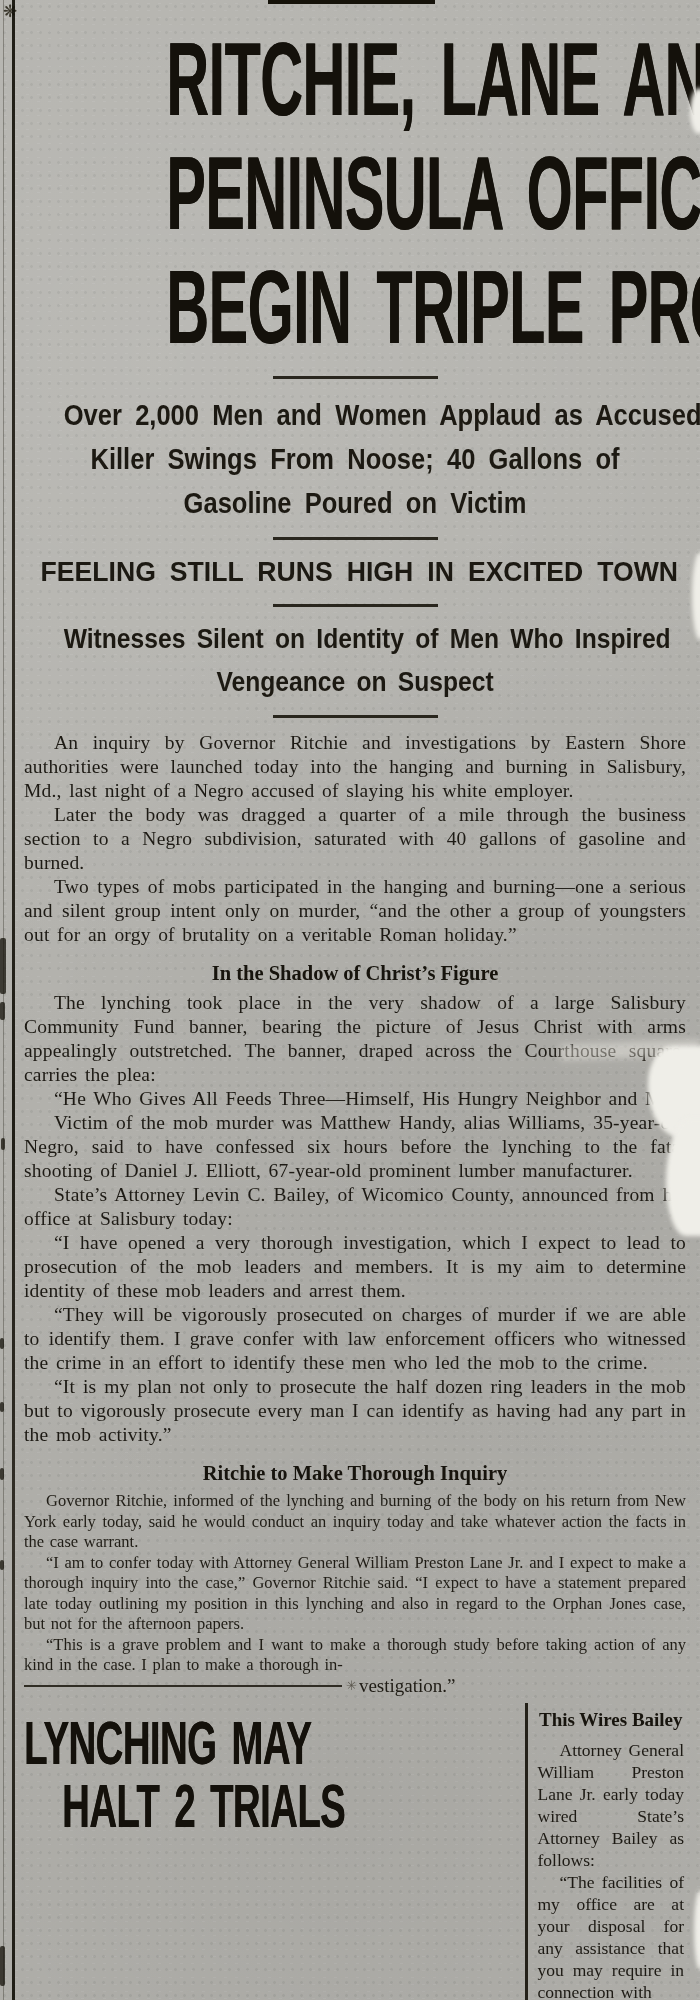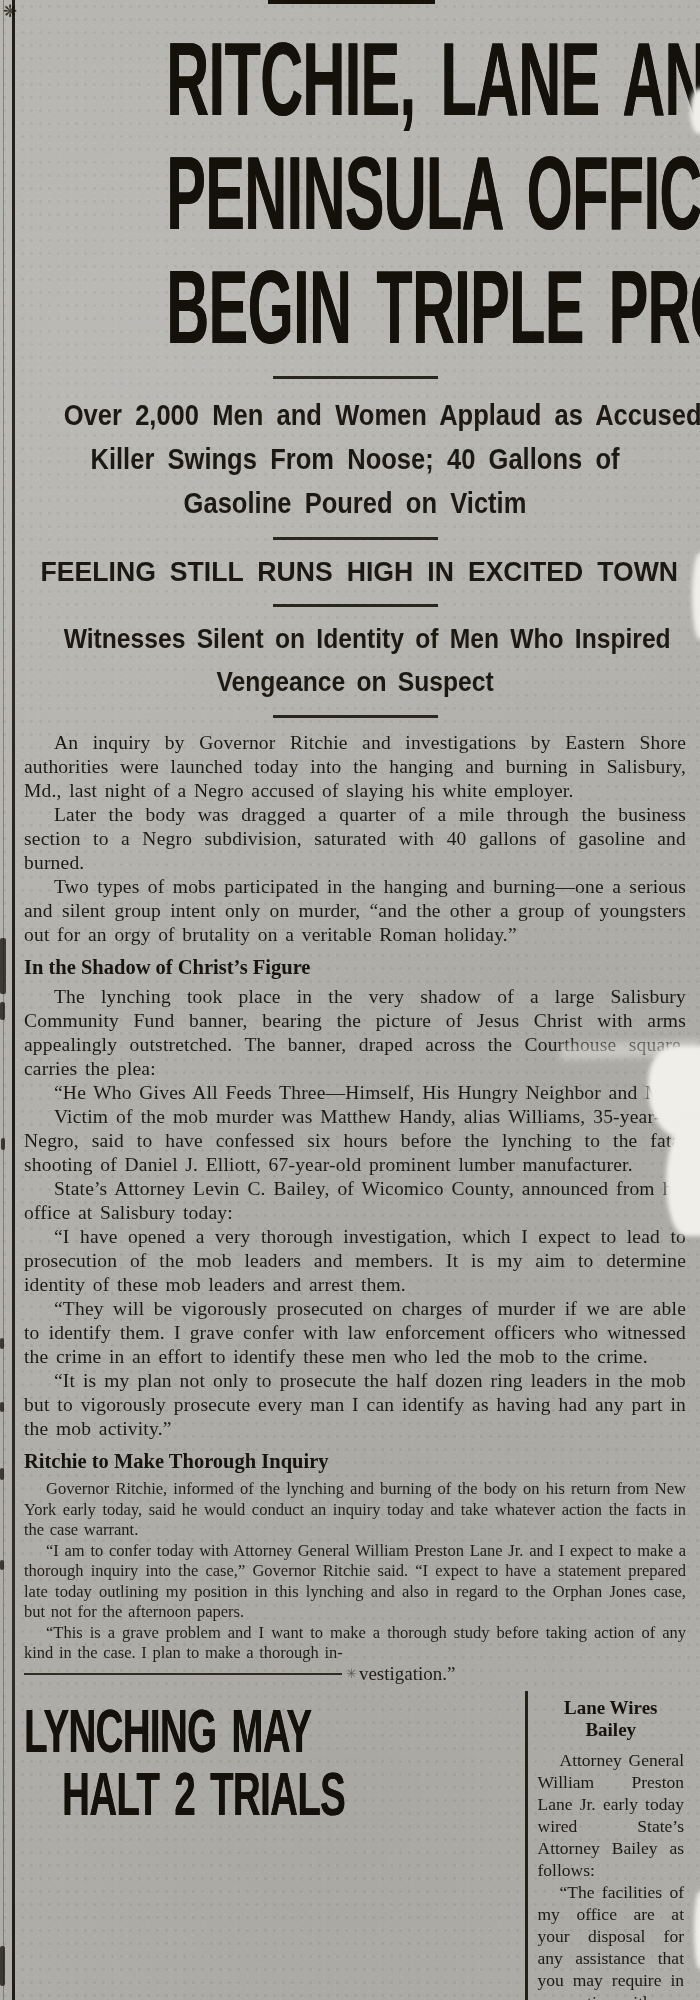--- a/index.html
+++ b/index.html
@@ -99,24 +99,24 @@
     margin:0;
     font-size:19.5px;
     line-height:24px;
     text-align:justify;
     text-indent:30px;
     word-spacing:2.5px;
     letter-spacing:0.2px;
     color:#1d1a14;
   }
   .subhead {
-    margin: 9px 0 6px 0;
+    margin: 15px 0 6px 0;
     font-weight:700;
     font-size:20.5px;
-    text-align:left;
+    text-align:center;
     color:#17140d;
   }
   .smalltext { margin-top: 4px; }
   .smalltext p {
     margin:0;
     font-size:16.5px;
     line-height:20.5px;
     text-align:justify;
     text-indent:22px;
     word-spacing:1.5px;
@@ -256,21 +256,21 @@
     </div>
 
     <div class="bottom">
       <div class="bt-left">
         <div class="bt-hl-line">LYNCHING MAY</div>
         <div class="bt-hl-line indent2">HALT 2 TRIALS</div>
 
       </div>
       <div class="bt-divider"></div>
       <div class="bt-right">
-        <div class="bt-head">Lane Wires Bailey</div>
+        <div class="bt-head">This Wires Bailey</div>
         <p>Attorney General William Preston Lane Jr. early today wired State’s Attorney Bailey as follows:</p>
         <p>“The facilities of my office are at your disposal for any assistance that you may require in connection with</p>
       </div>
     </div>
 
   </div>
 
   <div class="tear t1"></div>
   <div class="tear t2"></div>
   <div class="crease"></div>

